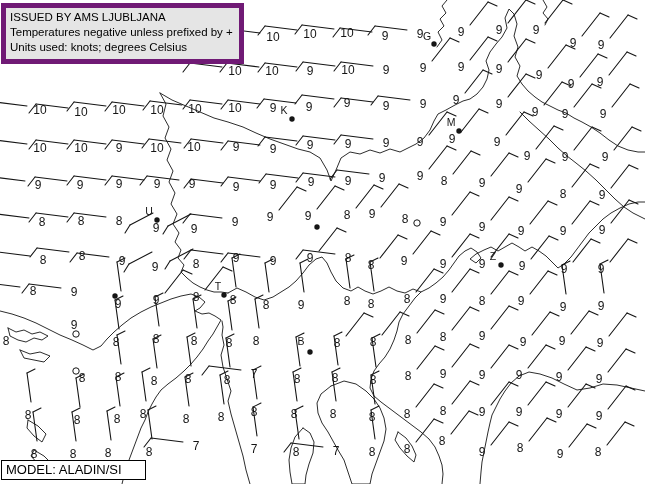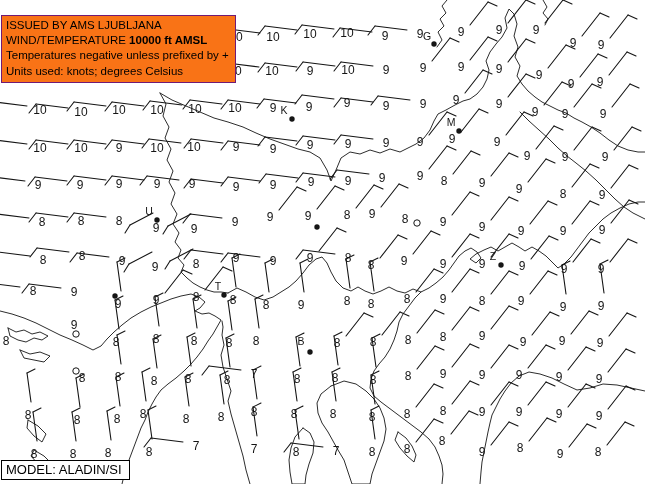--- a/index.html
+++ b/index.html
@@ -2,27 +2,27 @@
 <html><head>
 <meta charset="utf-8">
 <style>
   html,body{margin:0;padding:0;background:#ffffff;}
   .page{
     position:relative;width:645px;height:484px;background:#ffffff;overflow:hidden;
     font-family:"Liberation Sans","DejaVu Sans",sans-serif;color:#000;
   }
   #map-svg{position:absolute;left:0;top:0;}
   .infobox{
-    position:absolute;left:1px;top:15px;background:#f97316;border:1px solid #701a75;
+    position:absolute;left:1px;top:3px;background:#e5e5e5;border:5px solid #701a75;
     padding:2px 6px 3px 4px;font-size:11.5px;line-height:15.2px;white-space:nowrap;z-index:5;
   }
   .infobox .b{font-weight:bold;}
   .modelbox{
     position:absolute;left:1px;top:460px;background:#ffffff;border:1px solid #000;
-    padding:1px 7px 2px 4px;font-size:13px;z-index:5;
+    padding:1px 23px 2px 4px;font-size:13px;z-index:5;
   }
 </style>
 </head>
 <body>
 
 <div class="page">
 
   <svg id="map-svg" width="645" height="484" viewBox="0 0 645 484">
       <polyline points="160,93 172,100 186,106 200,112 214,118 228,122 243,127 256,133 270,139 284,144 298,149 310,152 320,158 327,170 331,181 336,170 341,158 350,152 360,154 370,150 380,153 390,149 400,152 408,148 416,144 424,138 430,130 434,121 438,114 446,110 455,105 463,101 470,99 477,94 483,87 487,79 489,70 486,61 490,52 496,44 502,37 507,28 505,18 509,9 514,14 517,24 514,36 518,47 515,57 520,66 517,76 522,84 528,91 535,97 542,102 550,106 558,110 566,113 574,118 582,122 591,127 600,133 609,140 618,146 628,150 638,152 645,152" fill="none" stroke="#151515" stroke-width="0.9" stroke-linejoin="round" stroke-linecap="round"></polyline>
       <polyline points="520,112 529,121 539,130 549,139 558,148 567,156 576,163 586,171 596,180 606,190 615,199 624,207 633,213 641,217 645,219" fill="none" stroke="#151515" stroke-width="0.9" stroke-linejoin="round" stroke-linecap="round"></polyline>
@@ -964,21 +964,20 @@
       <g>
         <circle cx="115" cy="296" r="2.7" fill="#151515"></circle>
       </g>
       <circle cx="417" cy="223" r="3.2" fill="none" stroke="#151515" stroke-width="1"></circle>
       <circle cx="76" cy="334" r="3.2" fill="none" stroke="#151515" stroke-width="1"></circle>
       <circle cx="76" cy="371" r="3.2" fill="none" stroke="#151515" stroke-width="1"></circle>
     </svg>
 
   <div class="infobox">
     <div>ISSUED BY AMS LJUBLJANA</div>
-    <div><span>WIND/TEMPERATURE </span><span class="b">10000 ft AMSL</span></div>
     <div>Temperatures negative unless prefixed by +</div>
     <div>Units used: knots; degrees Celsius</div>
   </div>
 
   <div class="modelbox">
     <span>MODEL: ALADIN/SI</span>
   </div>
 
 </div>
 

